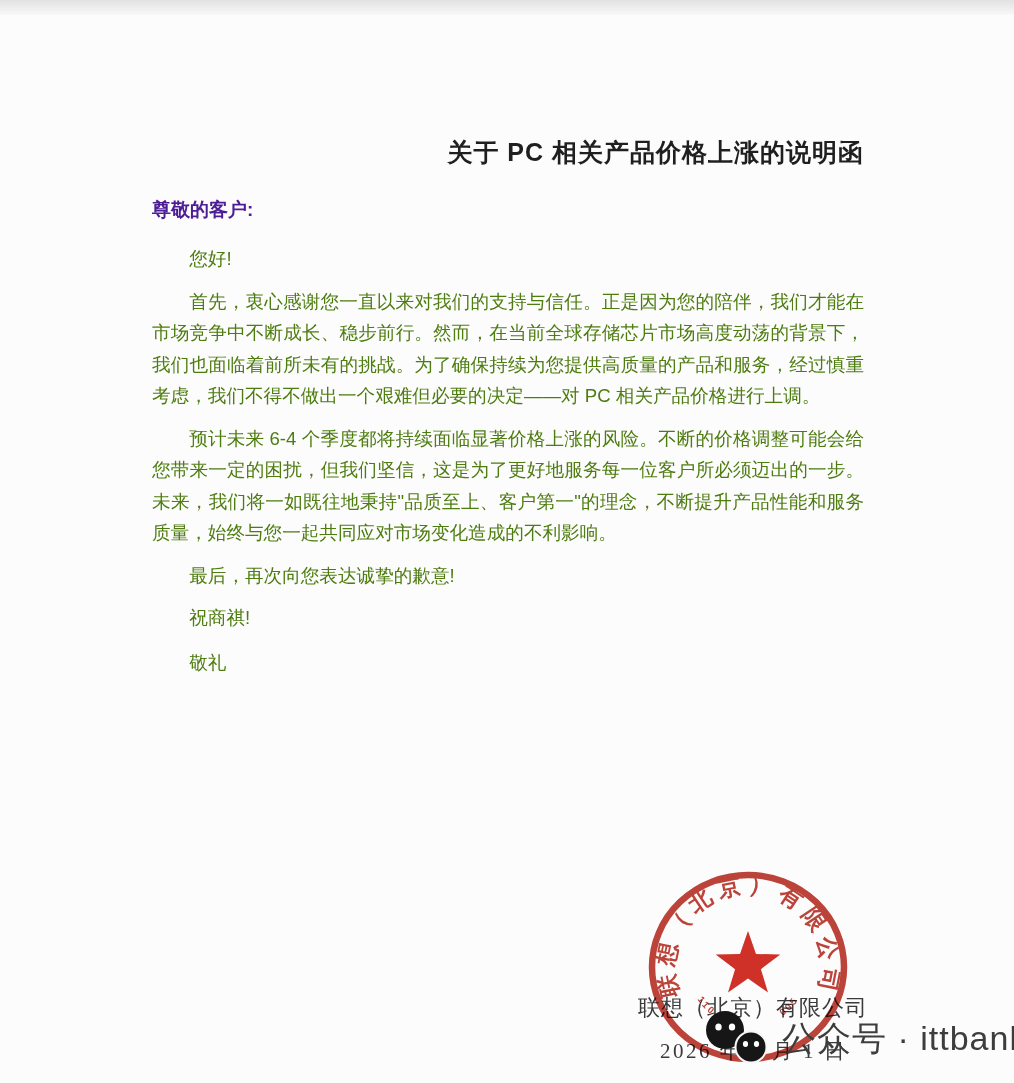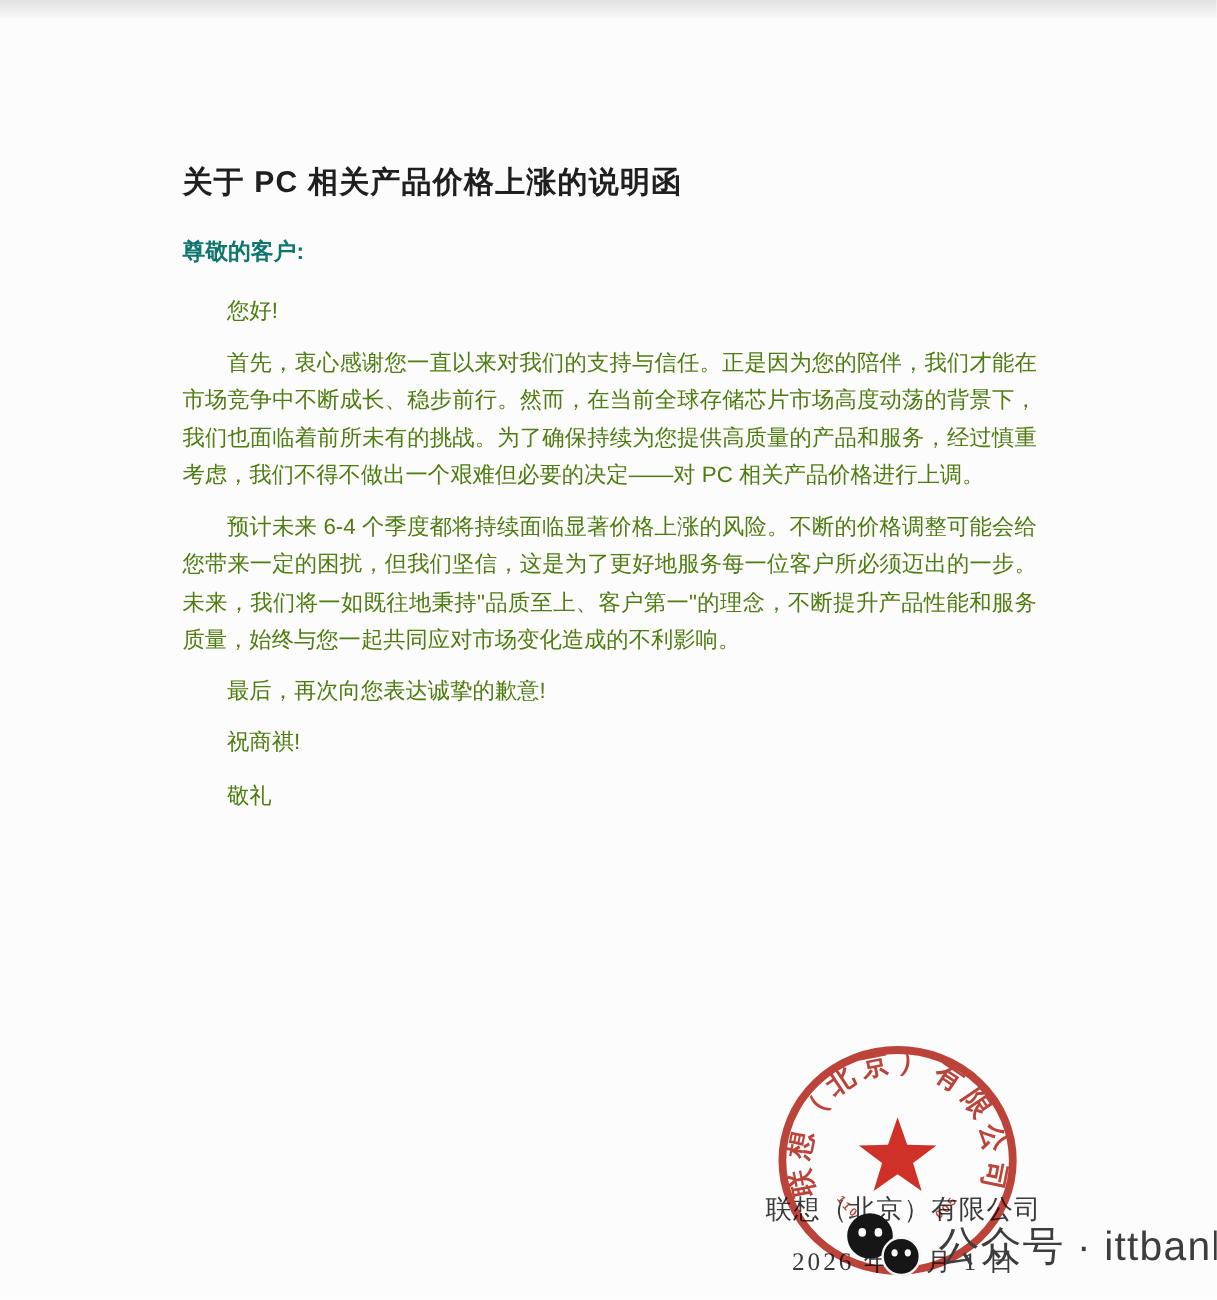--- a/index.html
+++ b/index.html
@@ -7,26 +7,26 @@
     position:relative;width:1014px;height:1083px;overflow:hidden;
     background:#fcfcfc;
     font-family:"Liberation Sans","DejaVu Sans",sans-serif;
   }
   .top-strip{
     position:absolute;top:0;left:0;right:0;height:15px;
     background:linear-gradient(#e2e2e2,#f8f8f8);
   }
   .title{
     position:absolute;top:136px;left:152px;width:712px;margin:0;
-    text-align:left;font-size:25px;line-height:33px;font-weight:bold;
+    text-align:right;font-size:25px;line-height:33px;font-weight:bold;
     color:#1f1f1f;letter-spacing:1px;
   }
   .salutation{
     position:absolute;top:197px;left:152px;
-    font-size:19px;font-weight:bold;color:#0f766e;
+    font-size:19px;font-weight:bold;color:#4c1d95;
   }
   .letter-body{
     position:absolute;top:232px;left:152px;width:712px;color:#4d7c0f;
   }
   .para{
     margin:11px 0 0;font-size:18.6px;line-height:31.5px;
     text-indent:2em;text-align:justify;
   }
   .para.tight{margin-top:13px;}
   .sig-company{

